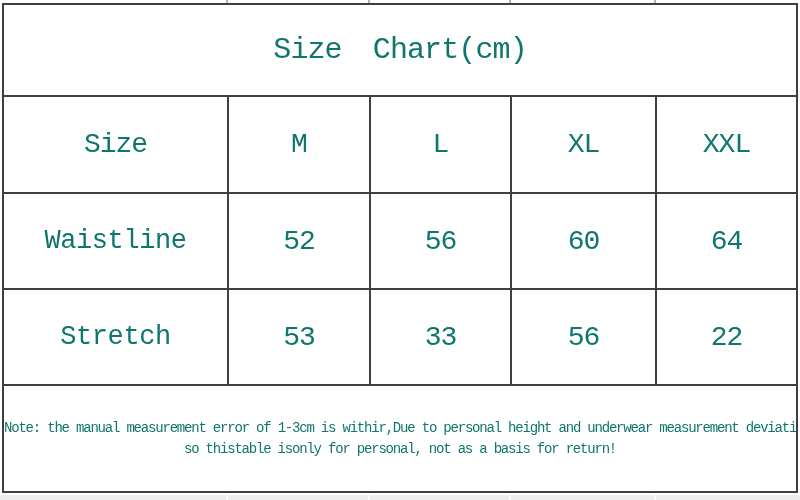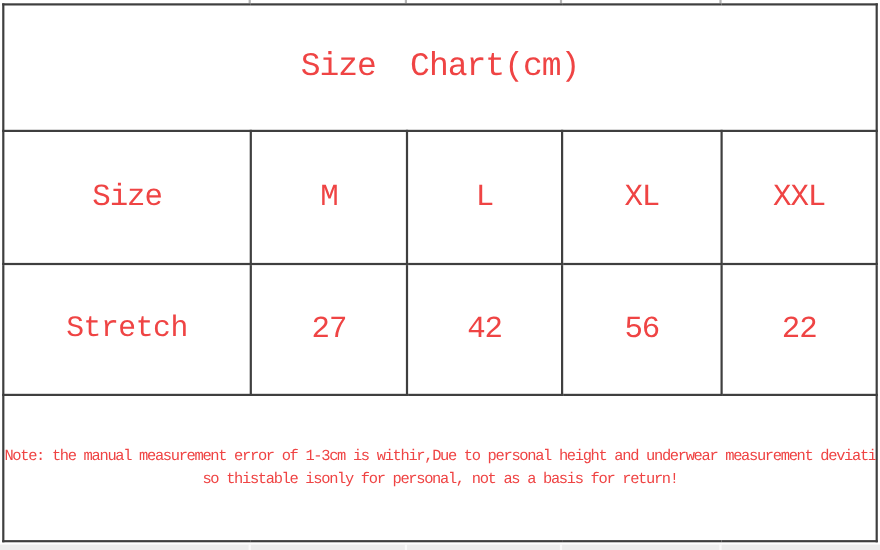--- a/index.html
+++ b/index.html
@@ -6,21 +6,21 @@
     margin: 0;
     padding: 0;
     background: #ffffff;
   }
   .sheet {
     position: relative;
     width: 800px;
     height: 500px;
     background: #ffffff;
     font-family: "Liberation Mono", "DejaVu Sans Mono", monospace;
-    color: #ef4444;
+    color: #0f766e;
     overflow: hidden;
   }
   
   .edge-strip {
     position: absolute;
     left: 0;
     width: 800px;
     background: #ffffff;
   }
   .edge-strip.top { top: 0; height: 3px; }
@@ -99,23 +99,30 @@
         <td colspan="5">Size Chart(cm)</td>
       </tr>
       <tr class="header-row">
         <th>Size</th>
         <th>M</th>
         <th>L</th>
         <th>XL</th>
         <th>XXL</th>
       </tr>
       <tr class="data-row">
+        <td class="row-label">Waistline</td>
+        <td class="value-cell">52</td>
+        <td class="value-cell">56</td>
+        <td class="value-cell">60</td>
+        <td class="value-cell">64</td>
+      </tr>
+      <tr class="data-row">
         <td class="row-label">Stretch</td>
-        <td class="value-cell">27</td>
-        <td class="value-cell">42</td>
+        <td class="value-cell">53</td>
+        <td class="value-cell">33</td>
         <td class="value-cell">56</td>
         <td class="value-cell">22</td>
       </tr>
       <tr class="note-row">
         <td colspan="5">
           <div>Note: the manual measurement error of 1-3cm is withir,Due to personal height and underwear measurement deviation</div>
           <div>so thistable isonly for personal, not as a basis for return!</div>
         </td>
       </tr>
     </tbody>

